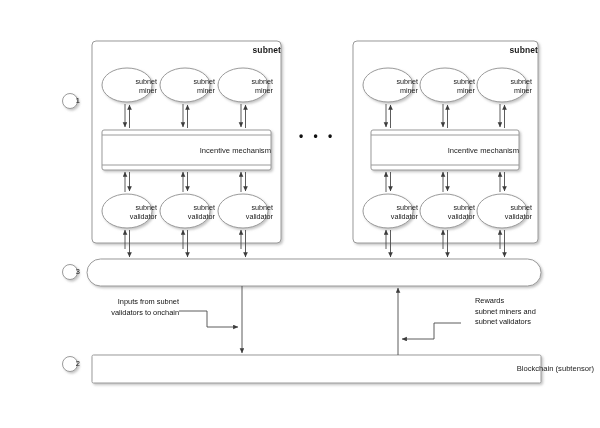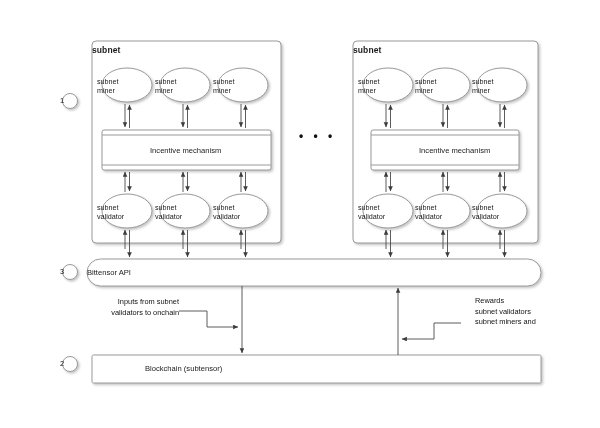--- a/index.html
+++ b/index.html
@@ -5,25 +5,25 @@
   html,body{margin:0;padding:0;background:#ffffff;}
   body{
     width:600px;height:428px;position:relative;overflow:hidden;
     font-family:"Liberation Sans","DejaVu Sans",sans-serif;
     color:#1a1a1a;
   }
   .stage{position:absolute;left:0;top:0;width:600px;height:428px;}
   svg.layer{position:absolute;left:0;top:0;width:600px;height:428px;overflow:visible;}
 
   
-  .txt{position:absolute;text-align:left;line-height:1.25;}
+  .txt{position:absolute;text-align:right;line-height:1.25;}
   .subnet-title{font-size:8.5px;font-weight:bold;letter-spacing:.1px;}
   .node-label{font-size:7.2px;}
   .bar-label{font-size:7.6px;}
-  .box-label{font-size:7.6px;margin-left:48px;}
+  .box-label{font-size:7.6px;}
   .marker-num{font-size:7.5px;}
   .annot{position:absolute;font-size:7.4px;line-height:1.45;color:#111;}
   .annot.left{text-align:right;}
   .annot.right{text-align:left;}
   .dots{position:absolute;font-size:12px;letter-spacing:3.5px;color:#111;font-weight:bold;}
 </style>
 </head>
 <body>
 
 <div class="stage">
@@ -197,31 +197,30 @@
   </div>
   <div class="txt node-label" style="left:415px;top:203px;width:60px;">
     <div>subnet</div>
     <div>validator</div>
   </div>
   <div class="txt node-label" style="left:472px;top:203px;width:60px;">
     <div>subnet</div>
     <div>validator</div>
   </div>
 
-  <div class="txt bar-label" style="left:87px;top:268px;width:454px;">Bittensor API</div>
   <div class="txt bar-label" style="left:108px;top:364px;width:449px;margin-left:37px;">Blockchain (subtensor)</div>
 
   <div class="txt marker-num" style="left:60px;top:96px;width:20px;">1</div>
   <div class="txt marker-num" style="left:60px;top:267px;width:20px;">3</div>
   <div class="txt marker-num" style="left:60px;top:359px;width:20px;">2</div>
 
   <div class="annot left" style="left:79px;top:297px;width:100px;">
     <div>Inputs from subnet</div>
     <div>validators to onchain</div>
   </div>
 
   <div class="annot right" style="left:464px;top:296px;width:110px;margin-left:11px;">
     <div>Rewards</div>
+    <div>subnet miners and</div>
     <div>subnet validators</div>
-    <div>subnet miners and</div>
   </div>
 
 </div>
 
 </body></html>

